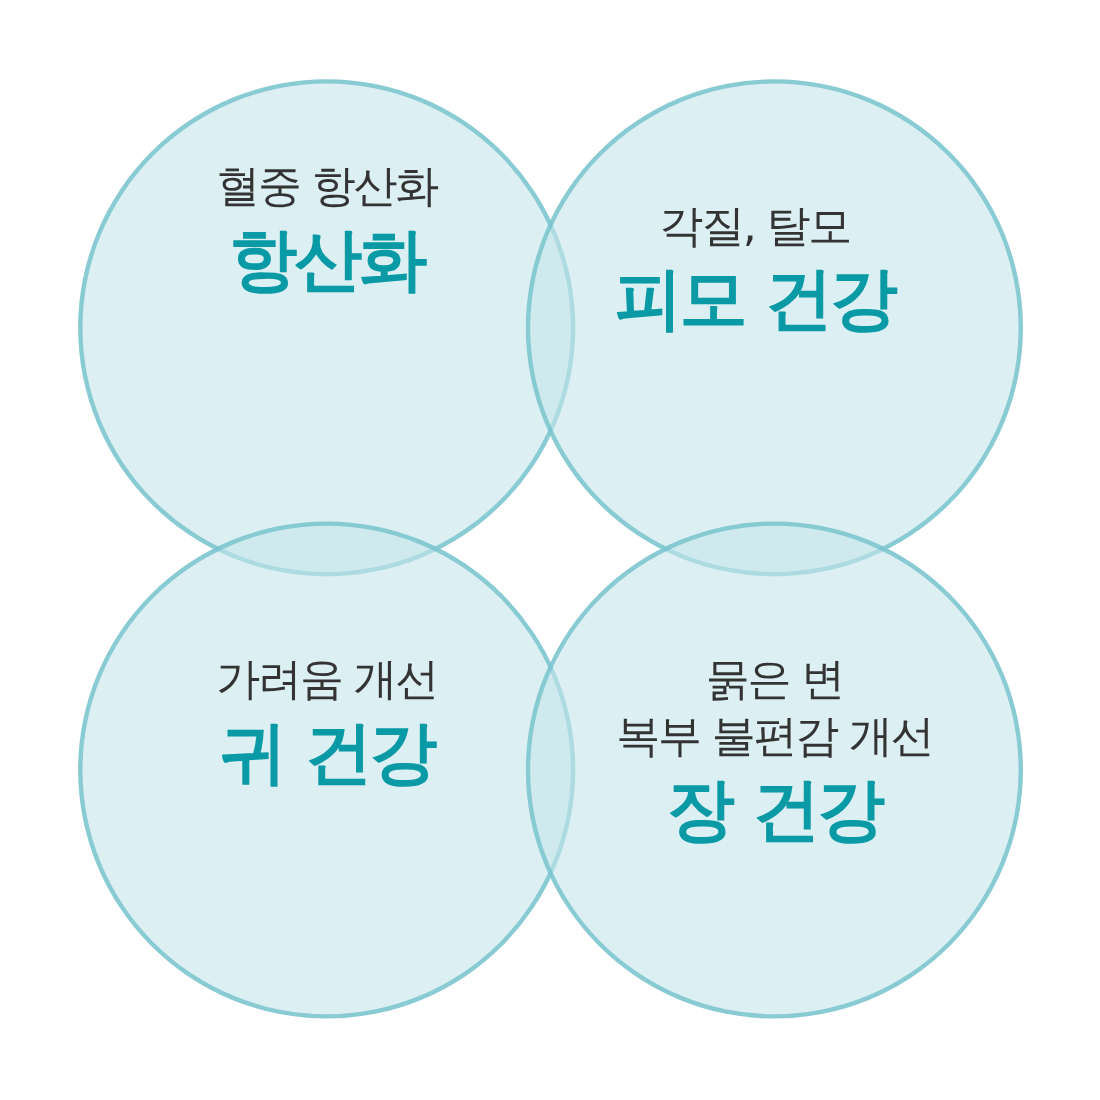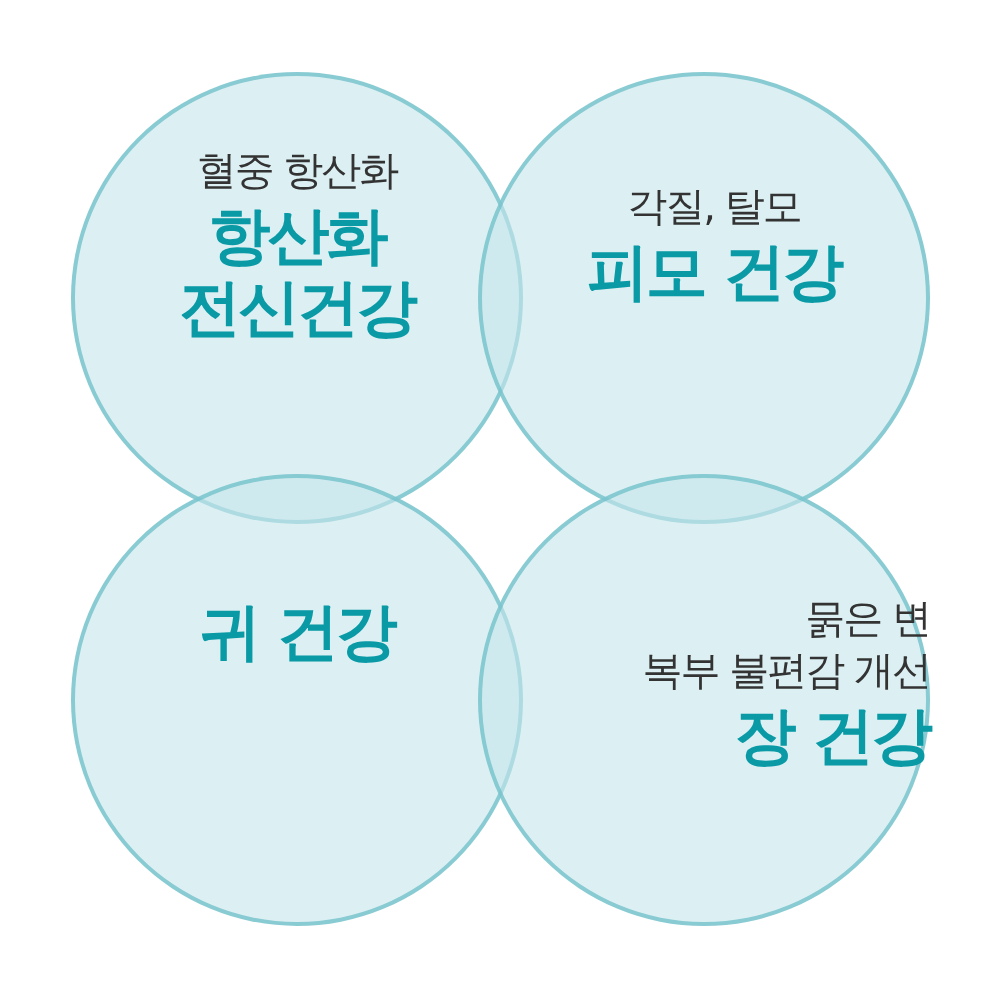--- a/index.html
+++ b/index.html
@@ -18,31 +18,31 @@
 <div>
 
   <div class="circle" style="left:71px; top:72px;"></div>
   <div class="circle" style="left:478px; top:72px;"></div>
   <div class="circle" style="left:71px; top:474px;"></div>
   <div class="circle" style="left:478px; top:474px;"></div>
 
   <div class="label" style="left:71px; top:144px;">
     <div class="sub">혈중 항산화</div>
     <div class="main">항산화</div>
-    <div class="main" style="margin-top:0;">전신건강</div>
   </div>
 
-  <div class="label" style="left:488px; top:180px;">
+  <div class="label" style="left:460px; top:180px;">
     <div class="sub">각질, 탈모</div>
     <div class="main">피모 건강</div>
   </div>
 
   <div class="label" style="left:71px; top:592px;">
+    <div class="sub">가려움 개선</div>
     <div class="main">귀 건강</div>
   </div>
 
-  <div class="label" style="left:478px; top:592px;text-align:right;">
+  <div class="label" style="left:478px; top:592px;">
     <div class="sub">묽은 변</div>
     <div class="sub">복부 불편감 개선</div>
     <div class="main">장 건강</div>
   </div>
 
 </div>
 
 </body></html>

